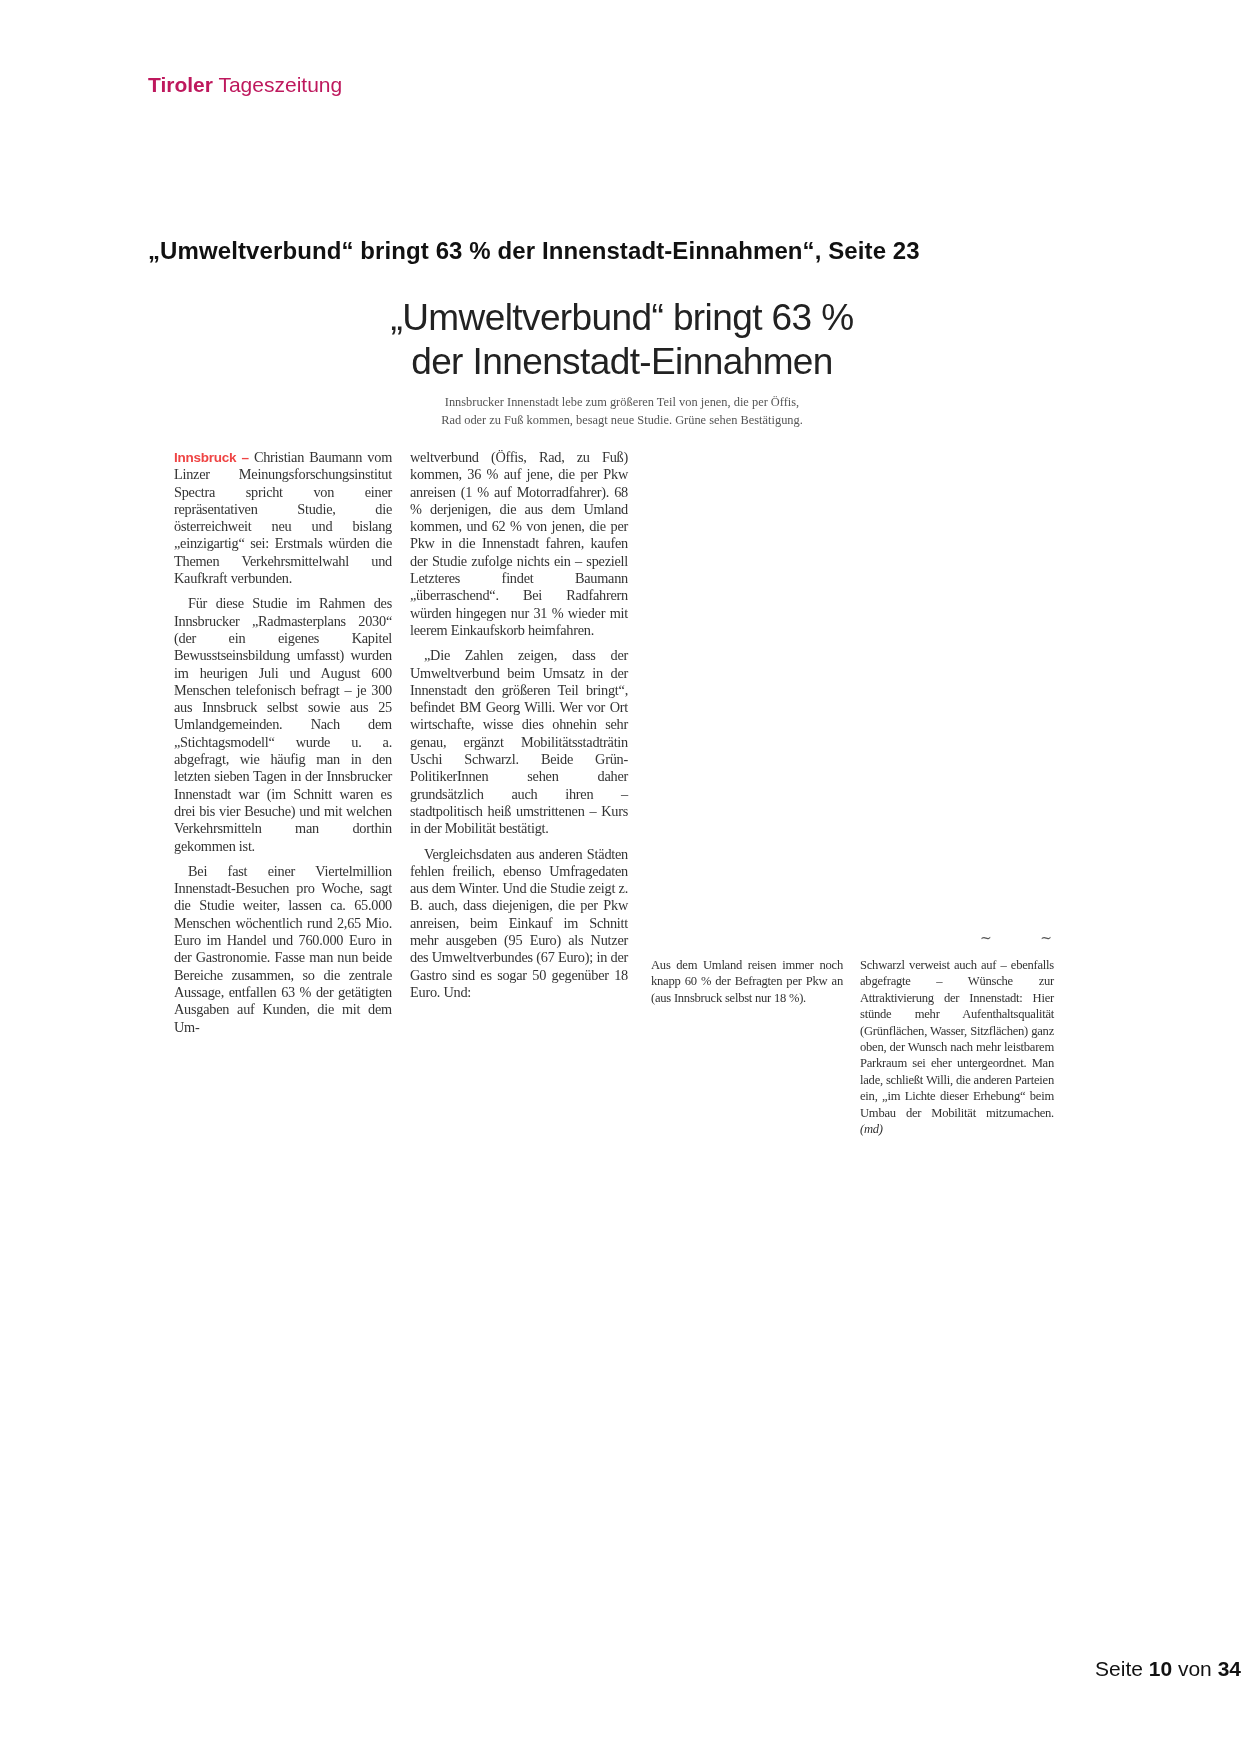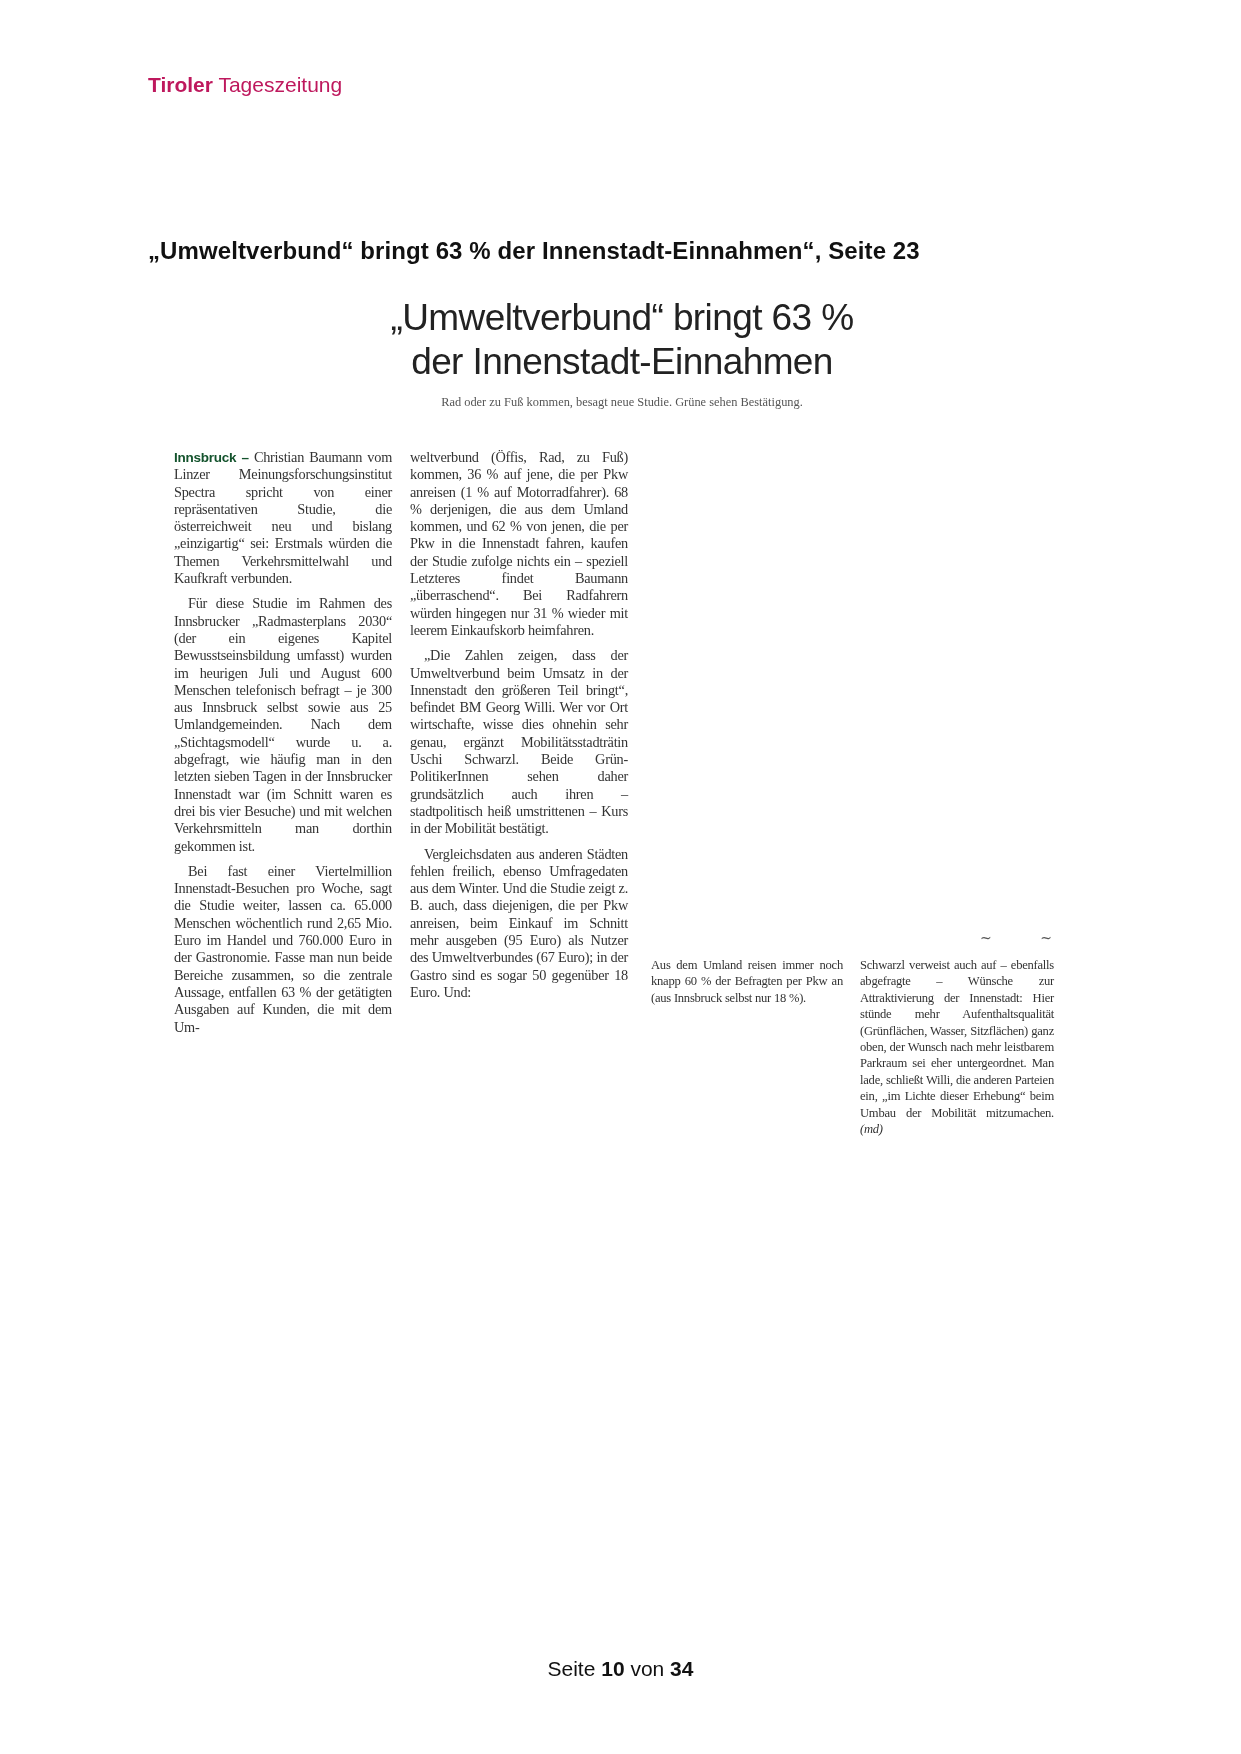--- a/index.html
+++ b/index.html
@@ -25,49 +25,50 @@
       font-family: "Liberation Serif", serif; font-size: 12.4px; line-height: 18px;
       text-align: center; color: #555;
     }
     .col {
       position: absolute; width: 218px;
       font-family: "Liberation Serif", serif; font-size: 14.3px; line-height: 17.3px;
       color: #333; text-align: justify; letter-spacing: -0.25px;
     }
     .col p { margin: 0; }
     .col p.indent { text-indent: 14px; margin-top: 8px; }
-    .col .lead { font-family: "Liberation Sans", sans-serif; font-weight: bold; font-size: 13.5px; color: #14532d; }
+    .col .lead { font-family: "Liberation Sans", sans-serif; font-weight: bold; font-size: 13.5px; color: #ef4444; }
     .col1 { left: 174px; top: 449px; }
     .col2 { left: 410px; top: 449px; }
     .col3 { left: 651px; top: 957px; width: 192px; font-size: 12.6px; line-height: 16.4px; }
     .col4 { left: 860px; top: 957px; width: 194px; font-size: 12.6px; line-height: 16.4px; }
     .col .author { font-style: italic; }
     .marks {
       position: absolute; left: 980px; top: 930px;
       font-family: "DejaVu Sans", sans-serif; font-size: 14px; color: #555; letter-spacing: 22px;
     }
     .footer {
-      position: absolute; left: 0; width: 1241px; top: 1657px; text-align: center;
+      position: absolute; left: 0; width: 1241px; top: 1657px; text-align: right;
       font-family: "Liberation Sans", sans-serif; font-size: 21px; color: #111;
     }
     .footer b { font-weight: bold; }
   </style>
 </head>
 <body>
 
 <div class="source"><b>Tiroler</b><span> Tageszeitung</span></div>
 
 <div class="doc-title">„Umweltverbund“ bringt 63 % der Innenstadt-Einnahmen“, Seite 23</div>
 
 <div class="clip">
   <div class="headline">
     <div>„Umweltverbund“ bringt 63 %</div>
     <div>der Innenstadt-Einnahmen</div>
   </div>
   <div class="subline">
+    <div>Innsbrucker Innenstadt lebe zum größeren Teil von jenen, die per Öffis,</div>
     <div>Rad oder zu Fuß kommen, besagt neue Studie. Grüne sehen Bestätigung.</div>
   </div>
 
   <div class="col col1">
     <p><span class="lead">Innsbruck –</span><span> Christian Baumann vom Linzer Meinungsforschungsinstitut Spectra spricht von einer repräsentativen Studie, die österreichweit neu und bislang „einzigartig“ sei: Erstmals würden die Themen Verkehrsmittelwahl und Kaufkraft verbunden.</span></p>
     <p class="indent">Für diese Studie im Rahmen des Innsbrucker „Radmasterplans 2030“ (der ein eigenes Kapitel Bewusstseinsbildung umfasst) wurden im heurigen Juli und August 600 Menschen telefonisch befragt – je 300 aus Innsbruck selbst sowie aus 25 Umlandgemeinden. Nach dem „Stichtagsmodell“ wurde u. a. abgefragt, wie häufig man in den letzten sieben Tagen in der Innsbrucker Innenstadt war (im Schnitt waren es drei bis vier Besuche) und mit welchen Verkehrsmitteln man dorthin gekommen ist.</p>
     <p class="indent">Bei fast einer Viertelmillion Innenstadt-Besuchen pro Woche, sagt die Studie weiter, lassen ca. 65.000 Menschen wöchentlich rund 2,65 Mio. Euro im Handel und 760.000 Euro in der Gastronomie. Fasse man nun beide Bereiche zusammen, so die zentrale Aussage, entfallen 63 % der getätigten Ausgaben auf Kunden, die mit dem Um-</p>
   </div>
 
   <div class="col col2">

